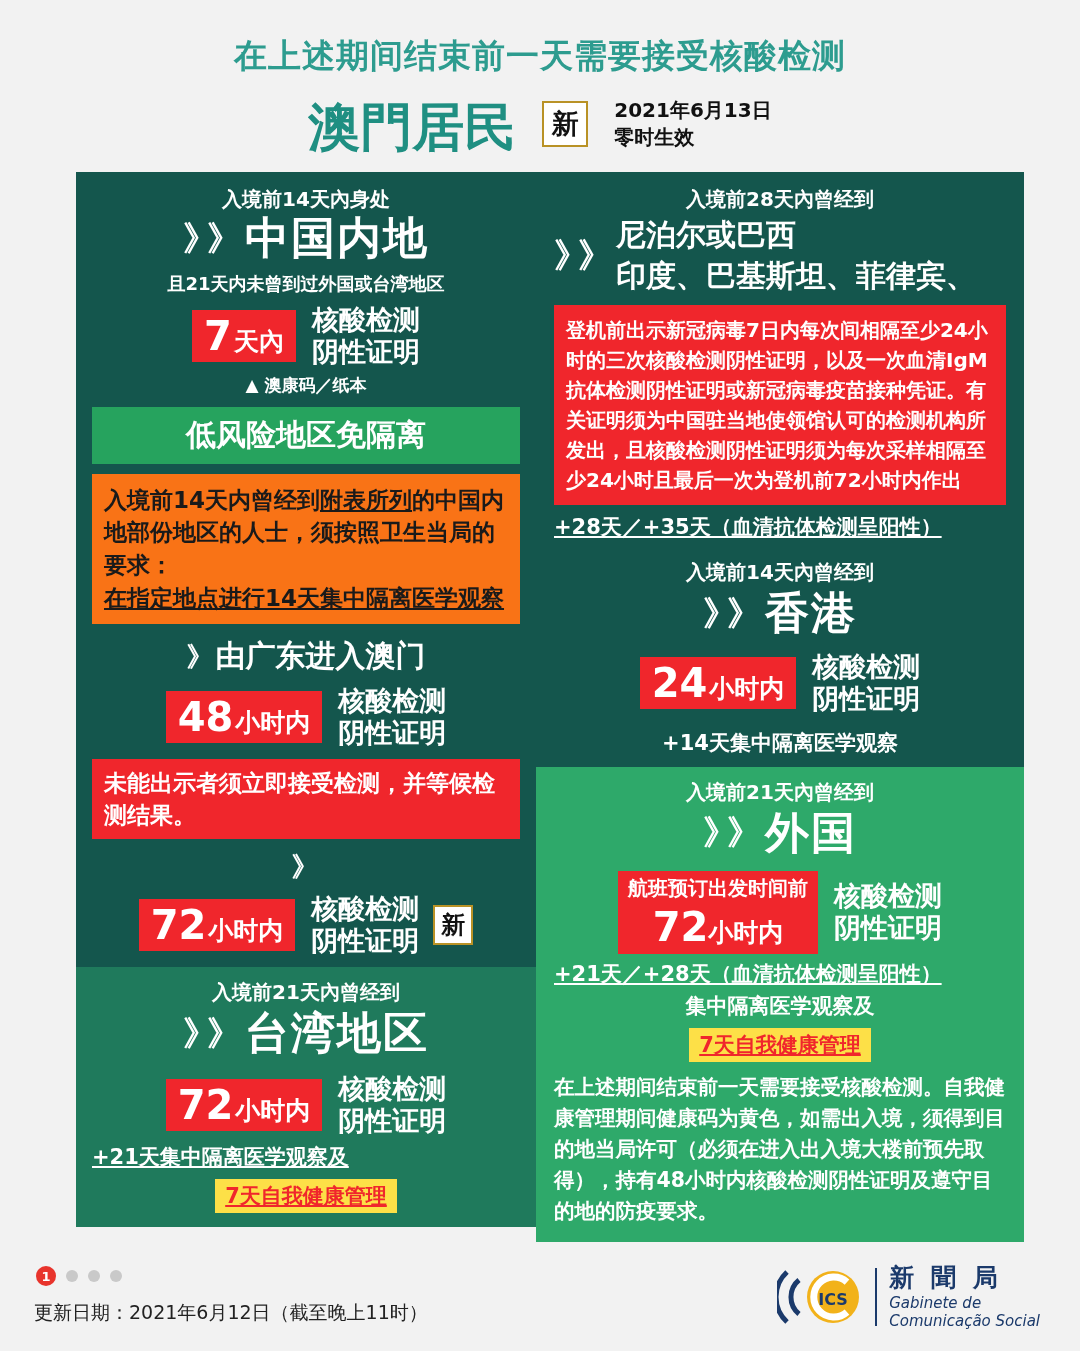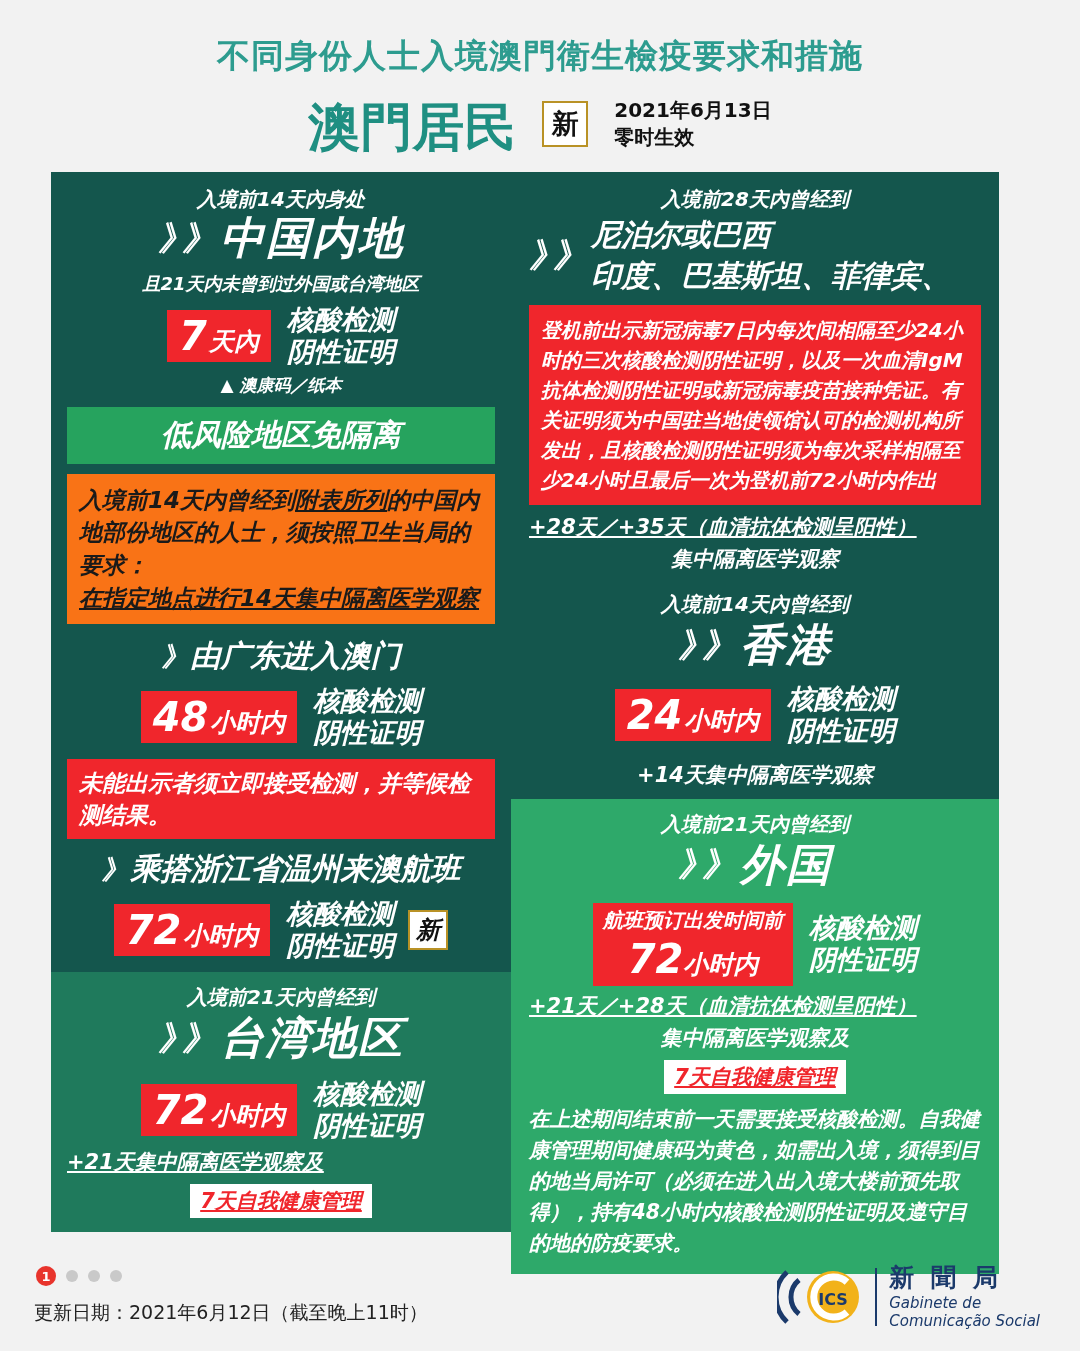--- a/index.html
+++ b/index.html
@@ -34,25 +34,24 @@
     width: 46px; height: 46px;
     border: 2px solid #b99226;
     color: #111; font-weight: bold; font-size: 27px;
     background: #fff;
   }
   .eff-date { text-align: left; font-size: 20px; color: #111; line-height: 1.35; font-weight: bold; }
 
   
   .board {
     position: absolute;
-    left: 51px; top: 172px;
+    left: 76px; top: 172px;
     width: 876px; height: 1062px;
     display: grid;
     grid-template-columns: 460px 488px;
-    font-style: italic;
   }
   .col { position: relative; }
 
   .lt { background: #14564d; padding: 14px 16px 10px 16px; }
   .lb { background: #1f7a5c; padding: 12px 16px 14px 16px; }
   .rt { background: #14564d; padding: 14px 18px 10px 18px; }
   .rb { background: #2ea96a; padding: 12px 18px 14px 18px; }
 
   .chev { color: #fff; font-size: 34px; font-weight: bold; letter-spacing: -10px; margin-right: 14px; display:inline-block; }
   .chev.sm { font-size: 27px; letter-spacing: -8px; margin-right: 10px; }
@@ -89,21 +88,21 @@
   }
   .redpara {
     background: #f0262c; color: #fff; font-size: 20px; font-weight: bold;
     padding: 10px 12px; line-height: 1.5; margin: 8px 0 8px 0;
   }
 
   .center { text-align: center; }
   .under-line { color: #fff; font-size: 21px; font-weight: bold; text-decoration: underline; margin-top: 6px;}
   .plain-line { color: #fff; font-size: 21px; font-weight: bold; text-align:center; margin-top: 4px;}
   .selfmgmt {
-    display: inline-block; background: #ffffff; color: #f0262c; font-size: 21px; font-weight: bold;
+    display: inline-block; background: #fde047; color: #f0262c; font-size: 21px; font-weight: bold;
     padding: 3px 10px; margin-top: 8px; text-decoration: underline;
   }
   .para-white { color: #fff; font-size: 20.5px; font-weight: bold; line-height: 1.52; margin-top: 10px; }
 
   .new-sm {
     display: inline-flex; align-items:center; justify-content:center;
     width: 40px; height: 40px; background: #fff; border: 2px solid #b99226;
     color: #111; font-size: 24px; font-weight: bold; margin-left: 14px;
   }
 
@@ -119,21 +118,21 @@
   .logo-cn { font-size: 25px; font-weight: bold; letter-spacing: 4px; }
   .logo-pt { font-size: 15px; font-style: italic; }
   .logo-sep { width: 2px; height: 58px; background: #1b3a6b; }
 </style>
 </head>
 <body>
 
 <div class="page">
 
   <div class="hdr">
-    <div class="hdr-sub">不同身份人士入境澳門衛生檢疫要求和措施</div>
+    <div class="hdr-sub">在上述期间结束前一天需要接受核酸检测</div>
     <div class="hdr-row">
       <div class="hdr-main">澳門居民</div>
       <div class="new-badge">新</div>
       <div class="eff-date">
         <div>2021年6月13日</div>
         <div>零时生效</div>
       </div>
     </div>
   </div>
 
@@ -182,21 +181,20 @@
           <span class="two-line">
             <div>核酸检测</div>
             <div>阴性证明</div>
           </span>
         </div>
 
         <div class="pinkbox">未能出示者须立即接受检测，并等候检测结果。</div>
 
         <div class="row-flex" style="justify-content:center;">
           <span class="chev sm">》</span>
-          <span class="title-mid">乘搭浙江省温州来澳航班</span>
         </div>
         <div class="row-flex" style="justify-content:center; margin-top:8px;">
           <span class="redbox">
             <span class="num">72</span>
             <span class="unit">小时内</span>
           </span>
           <span class="two-line">
             <div>核酸检测</div>
             <div>阴性证明</div>
           </span>
@@ -237,21 +235,20 @@
           <span class="chev">》》</span>
           <span class="title-mid">
             <div>尼泊尔或巴西</div>
             <div>印度、巴基斯坦、菲律宾、</div>
           </span>
         </div>
 
         <div class="redpara">登机前出示新冠病毒7日内每次间相隔至少24小时的三次核酸检测阴性证明，以及一次血清IgM抗体检测阴性证明或新冠病毒疫苗接种凭证。有关证明须为中国驻当地使领馆认可的检测机构所发出，且核酸检测阴性证明须为每次采样相隔至少24小时且最后一次为登机前72小时内作出</div>
 
         <div class="under-line">+28天／+35天（血清抗体检测呈阳性）</div>
-        <div class="plain-line">集中隔离医学观察</div>
 
         <div class="center" style="margin-top:18px;">
           <span class="lbl-small">入境前14天內曾经到</span>
         </div>
         <div class="row-flex" style="justify-content:center; margin-top:-2px;">
           <span class="chev">》》</span>
           <span class="title-big">香港</span>
         </div>
         <div class="row-flex" style="justify-content:center; margin-top:8px;">
           <span class="redbox">

